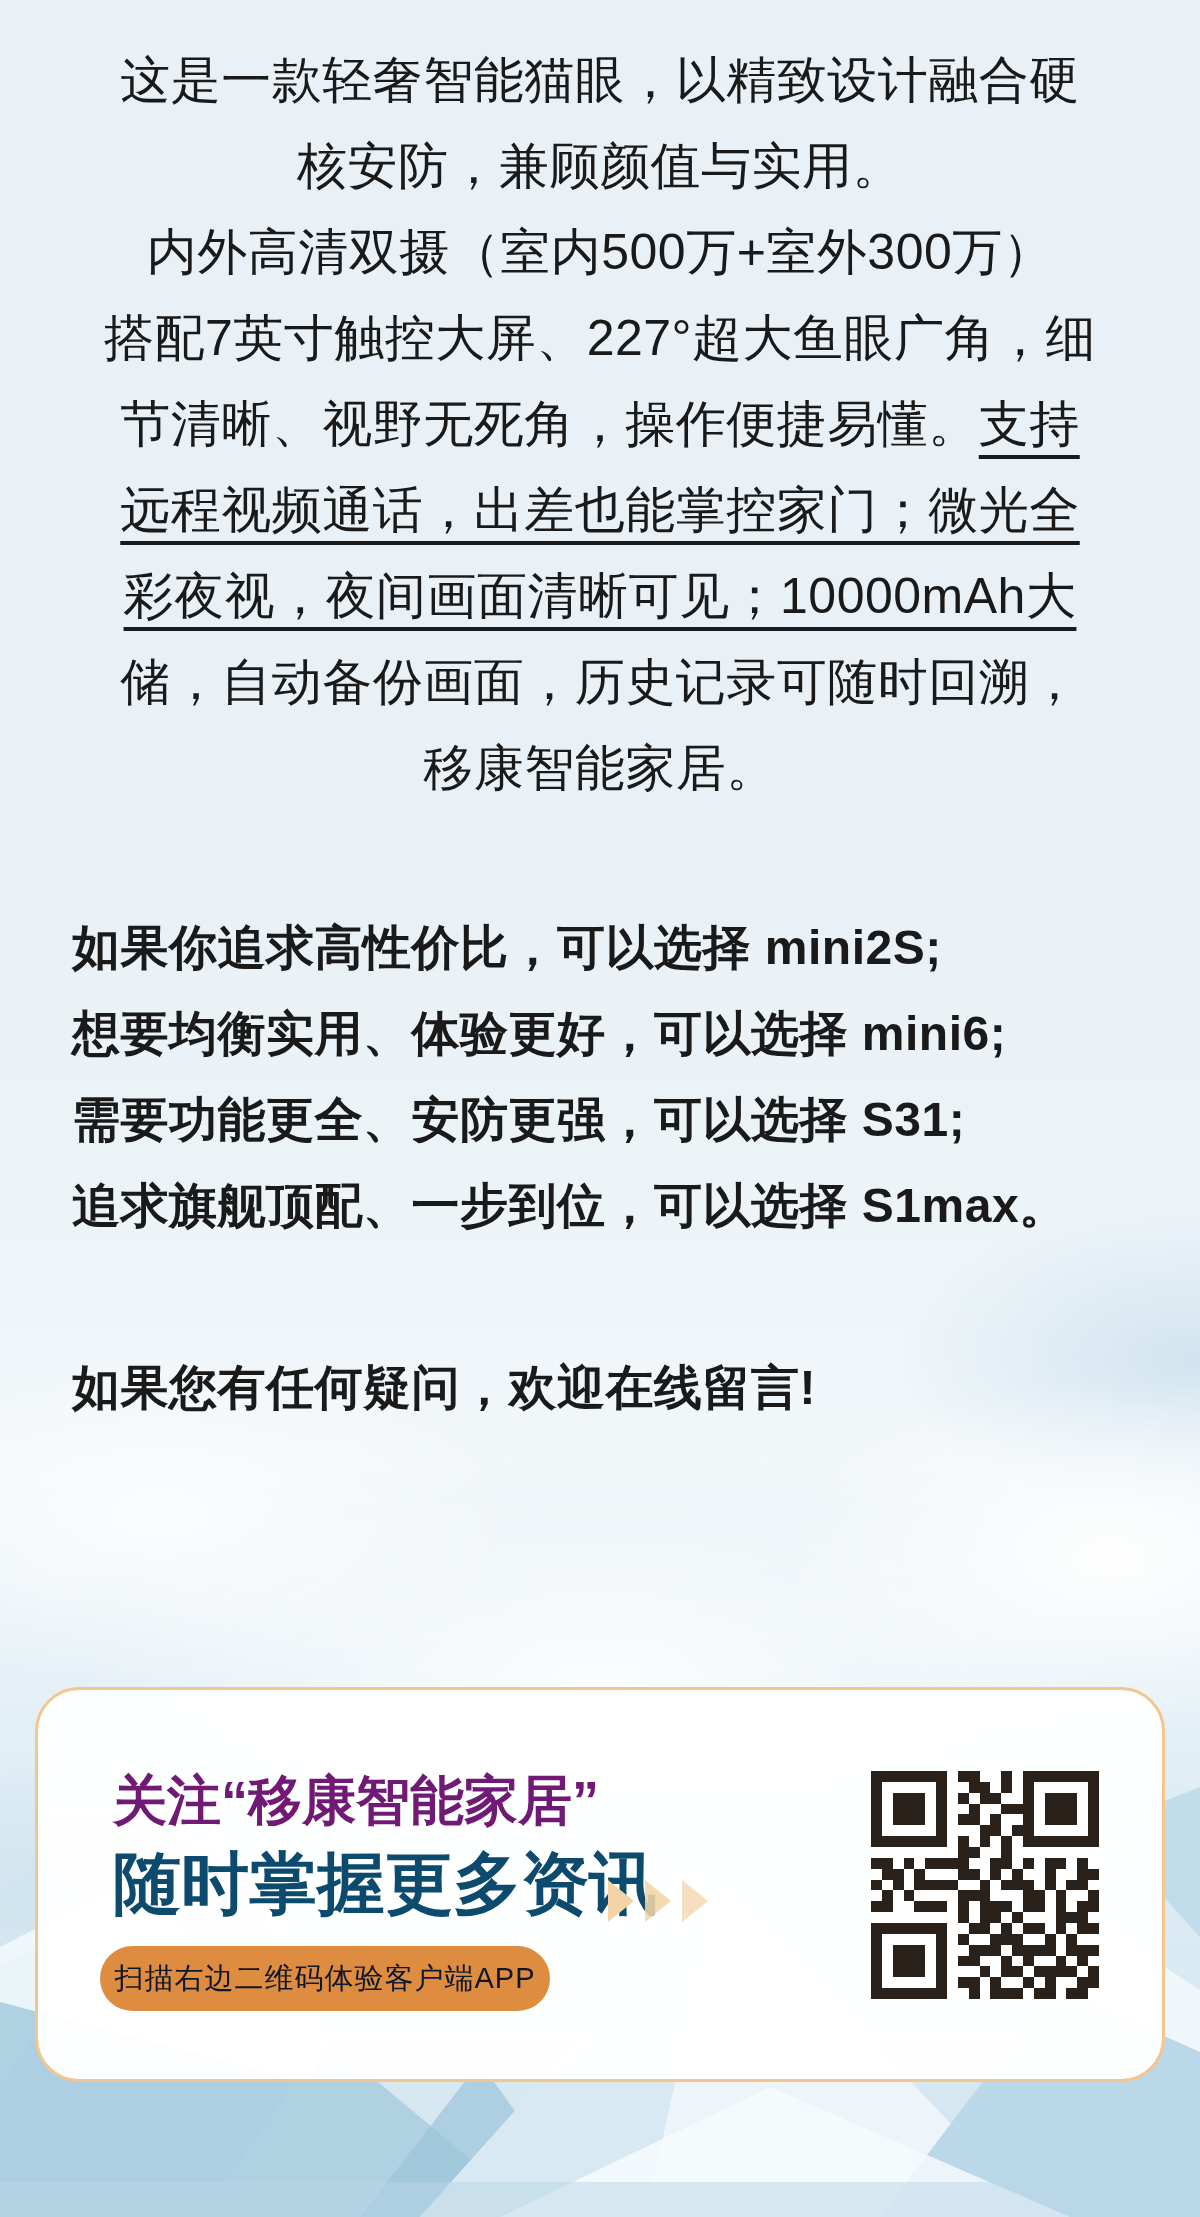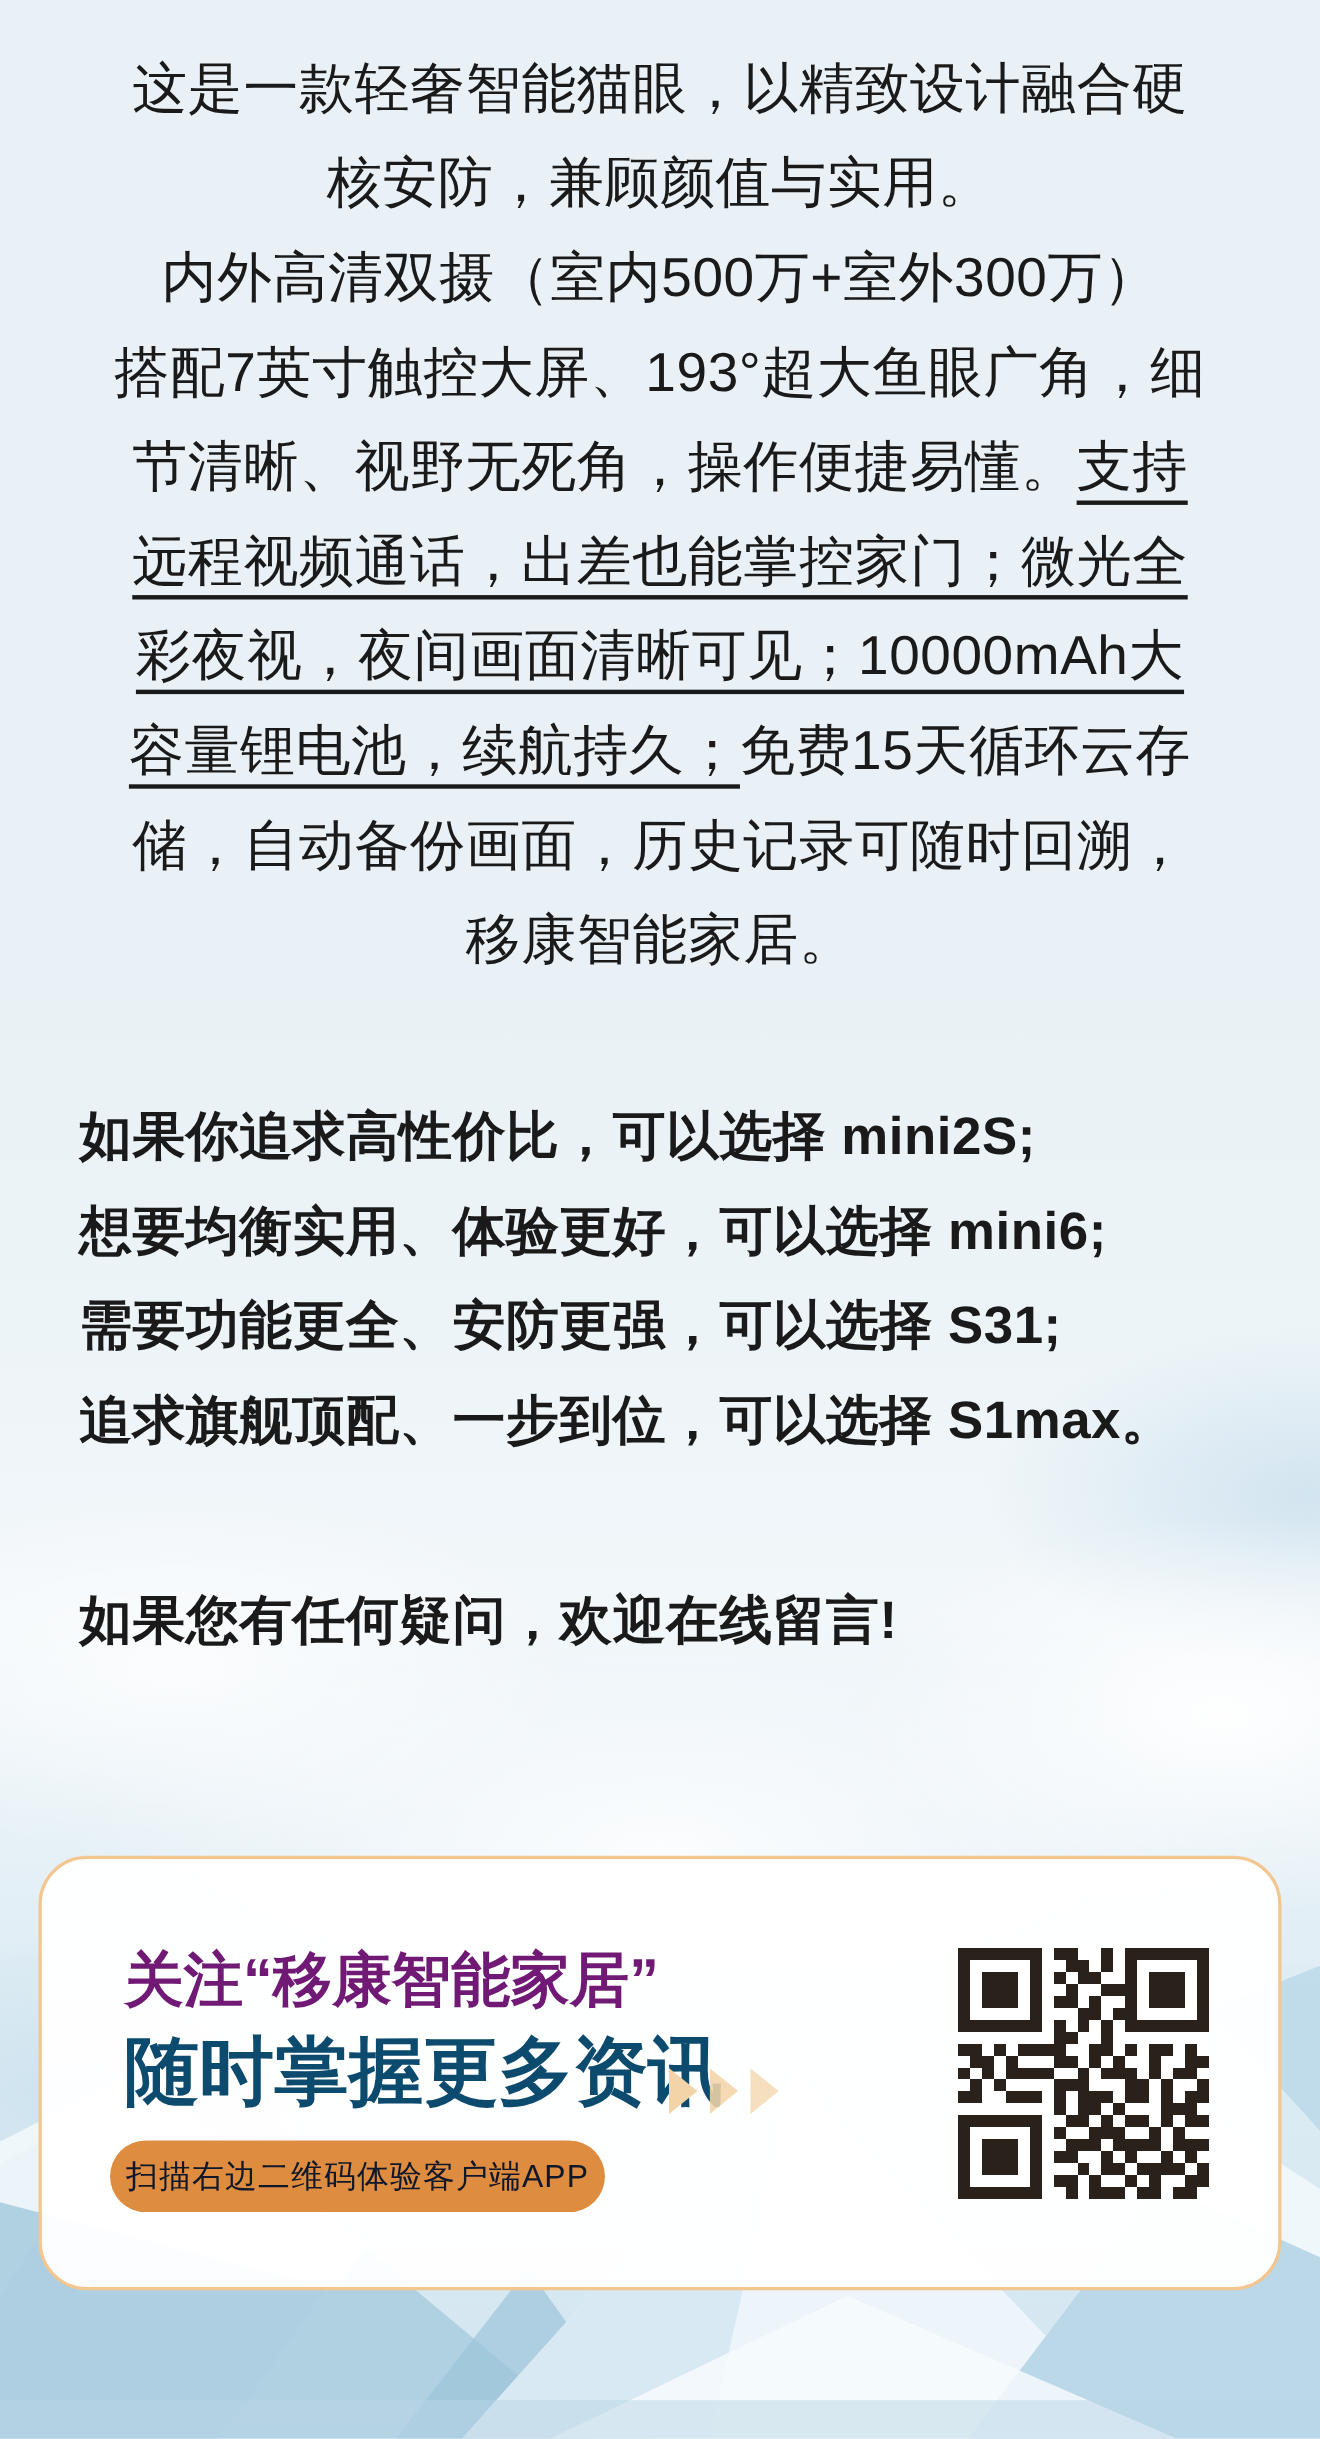--- a/index.html
+++ b/index.html
@@ -115,25 +115,24 @@
     <polygon points="1100,40 1200,0 1200,150" fill="#add2e4" opacity="0.6"></polygon>
     <polygon points="500,430 770,300 1070,430" fill="#f6fafd" opacity="0.85"></polygon>
     <rect x="0" y="395" width="1200" height="35" fill="#b9d5e6" opacity="0.5"></rect>
   </svg>
 
   <div class="text-flow">
 
     <div class="line"><span>这是一款轻奢智能猫眼，以精致设计融合硬</span></div>
     <div class="line"><span>核安防，兼顾颜值与实用。</span></div>
     <div class="line"><span>内外高清双摄（室内500万+室外300万）</span></div>
-    <div class="line"><span>搭配7英寸触控大屏、193°超大鱼眼广角，细</span></div>
+    <div class="line"><span>搭配7英寸触控大屏、227°超大鱼眼广角，细</span></div>
     <div class="line"><span>节清晰、视野无死角，操作便捷易懂。</span><span class="u">支持</span></div>
     <div class="line"><span class="u">远程视频通话，出差也能掌控家门；微光全</span></div>
     <div class="line"><span class="u">彩夜视，夜间画面清晰可见；10000mAh大</span></div>
-    <div class="line"><span class="u">容量锂电池，续航持久；</span><span>免费15天循环云存</span></div>
     <div class="line"><span>储，自动备份画面，历史记录可随时回溯，</span></div>
     <div class="line"><span>移康智能家居。</span></div>
 
     <div class="spacer-a"></div>
 
 
     <div class="bold-line">如果你追求高性价比，可以选择 mini2S;</div>
     <div class="bold-line">想要均衡实用、体验更好，可以选择 mini6;</div>
     <div class="bold-line">需要功能更全、安防更强，可以选择 S31;</div>
     <div class="bold-line">追求旗舰顶配、一步到位，可以选择 S1max。</div>

